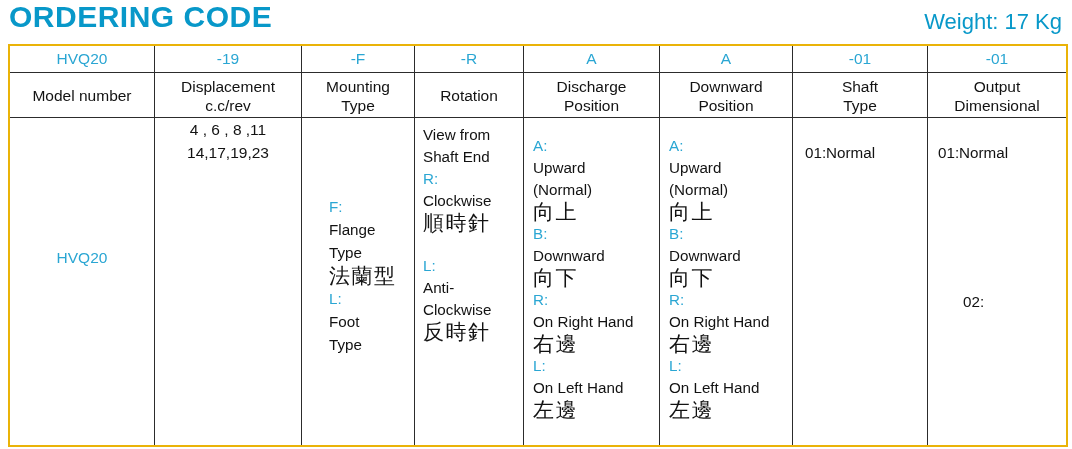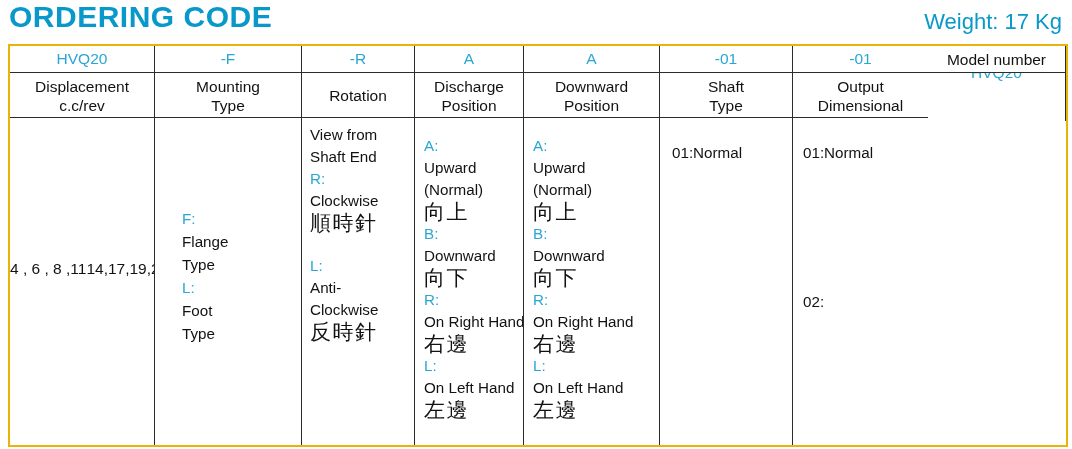--- a/index.html
+++ b/index.html
@@ -28,34 +28,35 @@
   .header{
     display:flex;align-items:center;justify-content:center;text-align:center;
     white-space:pre-line;font-size:15.5px;line-height:19px;padding-top:1px;
   }
   .body{font-size:15.2px;line-height:22px}
   .line{white-space:nowrap}
   .line.accent{color:var(--accent)}
   .line.cjk{font-size:21px;letter-spacing:1.5px}
   .line.cjk-small{font-size:12.5px;letter-spacing:.5px}
   .b-model{display:flex;align-items:center;justify-content:center;padding-bottom:48px;font-size:15.5px}
-  .b-displacement{display:flex;flex-direction:row;align-items:center;justify-content:space-between;padding-bottom:26px;font-size:15.5px;line-height:23px}
+  .b-displacement{display:flex;flex-direction:column;align-items:center;justify-content:flex-start;padding-bottom:36px;font-size:15.5px;line-height:23px}
   .b-mounting{display:flex;flex-direction:column;justify-content:center;padding-left:27px;padding-bottom:12px;line-height:23px}
   .b-rotation{padding:6px 2px 0 8px}
   .b-discharge,.b-suction{padding:17px 2px 0 9px}
   .b-shaft{padding:24px 0 0 12px}
   .b-output{padding:24px 0 0 10px}
 </style>
 </head>
 <body style="--title-accent: #0898c9; --accent: #2aa6d3;">
 
 <div class="title">ORDERING CODE</div>
 <div class="weight">Weight: 17 Kg</div>
 <div class="otable" id="otable">
     <div class="cell code">HVQ20</div>
+    <div class="cell code">-19</div>
     <div class="cell code">-F</div>
     <div class="cell code">-R</div>
     <div class="cell code">A</div>
     <div class="cell code">A</div>
     <div class="cell code">-01</div>
     <div class="cell code last-col">-01</div>
     <div class="cell header">Model number</div>
     <div class="cell header">Displacement
 c.c/rev</div>
     <div class="cell header">Mounting
@@ -73,20 +74,21 @@
       <div class="line accent">HVQ20</div>
     </div>
     <div class="cell body last-row b-displacement">
       <div class="line">4 , 6 , 8 ,11</div>
       <div class="line">14,17,19,23</div>
     </div>
     <div class="cell body last-row b-mounting">
       <div class="line accent">F:</div>
       <div class="line">Flange</div>
       <div class="line">Type</div>
+      <div class="line cjk">法蘭型</div>
       <div class="line accent">L:</div>
       <div class="line">Foot</div>
       <div class="line">Type</div>
     </div>
     <div class="cell body last-row b-rotation">
       <div class="line">View from</div>
       <div class="line">Shaft End</div>
       <div class="line accent">R:</div>
       <div class="line">Clockwise</div>
       <div class="line cjk">順時針</div>
@@ -123,15 +125,15 @@
       <div class="line cjk">右邊</div>
       <div class="line accent">L:</div>
       <div class="line">On Left Hand</div>
       <div class="line cjk">左邊</div>
     </div>
     <div class="cell body last-row b-shaft">
       <div class="line">01:Normal</div>
     </div>
     <div class="cell body last-row b-output last-col">
       <div class="line">01:Normal</div>
-      <div class="line" style="margin-top: 127px;">02:</div>
+      <div class="line" style="margin-top: 127px; margin-left: 25px;">02:</div>
     </div>
   </div>
 
 </body></html>

